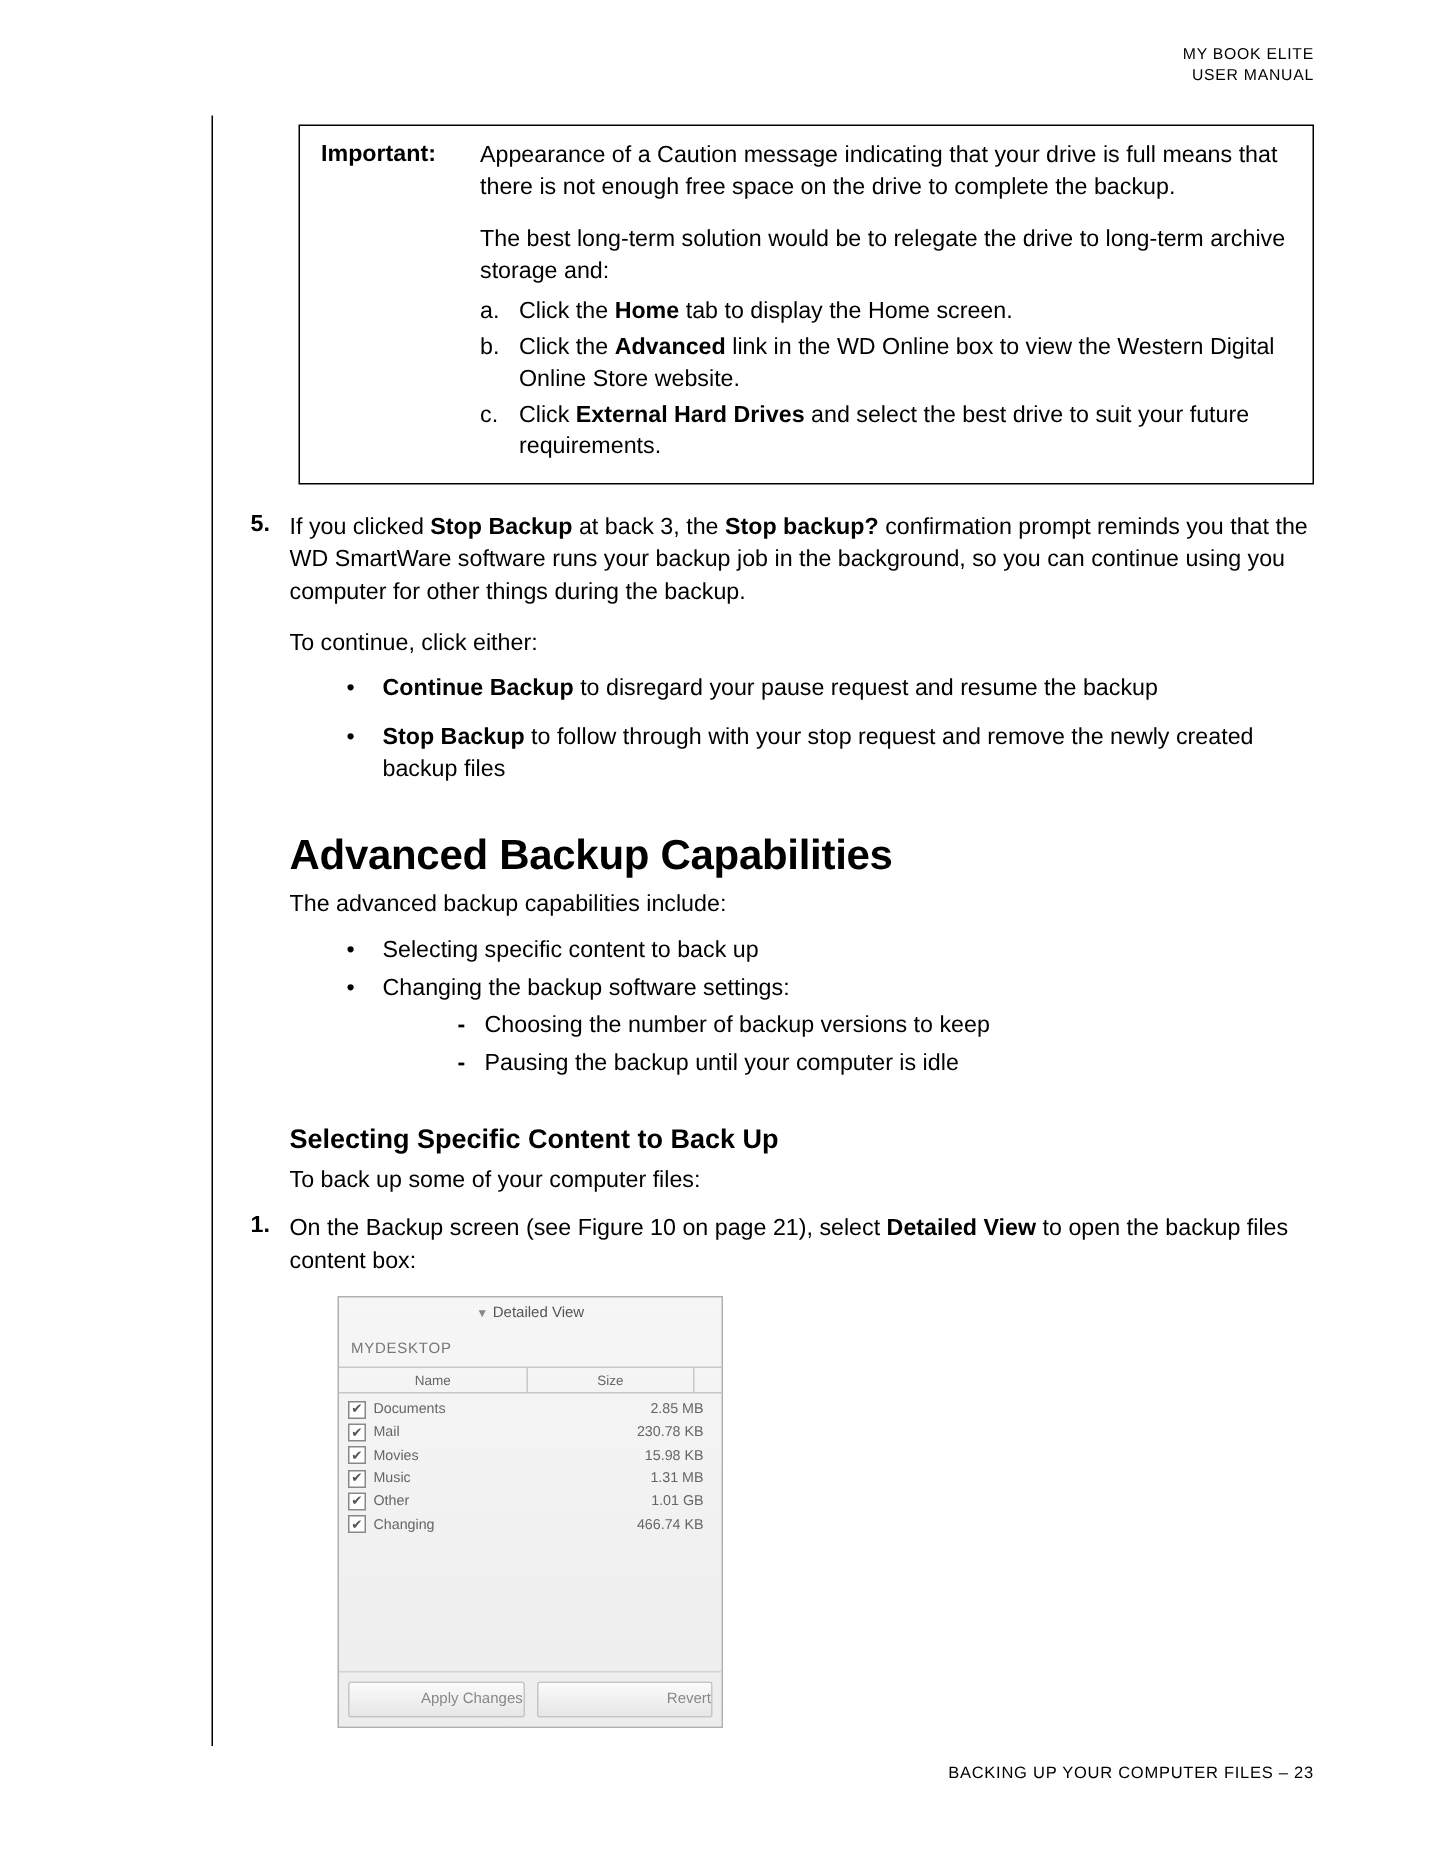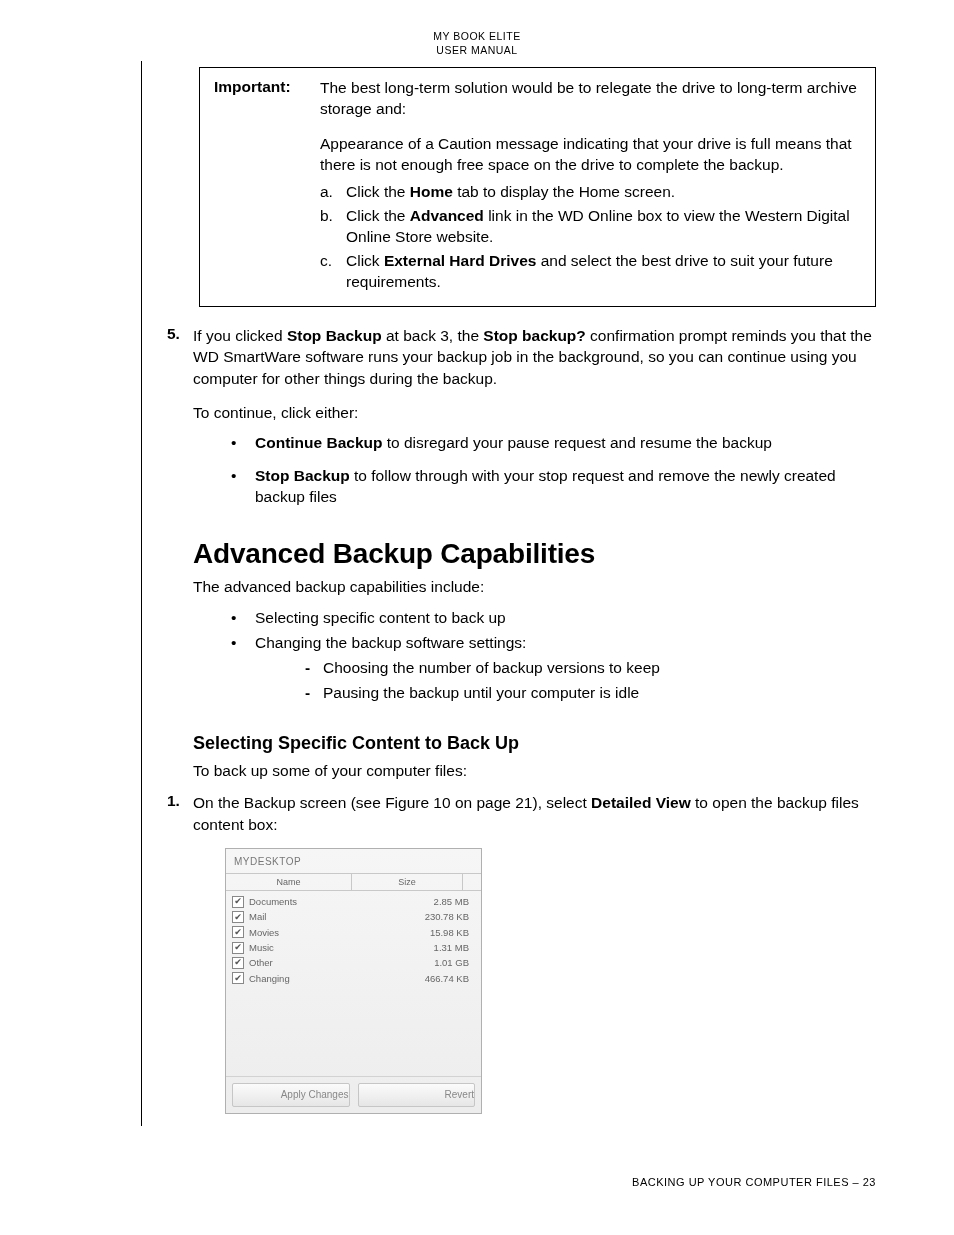--- a/index.html
+++ b/index.html
@@ -13,25 +13,25 @@
     position: relative;
     font-size: 15.5px;
   }
   .page {
     padding: 30px 78px 30px 78px;
     box-sizing: border-box;
     position: relative;
     height: 100%;
   }
   .header-text {
-    text-align: center;
+    text-align: right;
     font-size: 10.5px;
     letter-spacing: 0.5px;
     line-height: 1.3;
-    margin-bottom: 4px;
+    margin-bottom: 20px;
   }
   .footer-text {
     position: absolute;
     bottom: 47px;
     right: 78px;
     font-size: 11px;
     letter-spacing: 0.5px;
     text-align: center;
   }
   .content-block {
@@ -159,22 +159,22 @@
     <span>MY BOOK ELITE</span><br>
     <span>USER MANUAL</span>
   </div>
 
   <div class="content-block">
 
     <div class="important-box">
       <div class="imp-row">
         <div class="imp-label">Important:</div>
         <div class="imp-body">
+          <p>Appearance of a Caution message indicating that your drive is full means that there is not enough free space on the drive to complete the backup.</p>
           <p>The best long-term solution would be to relegate the drive to long-term archive storage and:</p>
-          <p>Appearance of a Caution message indicating that your drive is full means that there is not enough free space on the drive to complete the backup.</p>
           <ol class="sub-ol">
             <li>
               <span class="mk">a.</span>
               <span><span>Click the </span><span class="b">Home</span><span> tab to display the Home screen.</span></span>
             </li>
             <li>
               <span class="mk">b.</span>
               <span><span>Click the </span><span class="b">Advanced</span><span> link in the WD Online box to view the Western Digital Online Store website.</span></span>
             </li>
             <li>
@@ -231,20 +231,21 @@
 
     <h2 class="subsection" style="margin-left:-6px;">Selecting Specific Content to Back Up</h2>
     <p class="para" style="margin-left:-6px;">To back up some of your computer files:</p>
 
     <div class="num-item" style="margin-left:-30px;">
       <div class="num">1.</div>
       <div class="bdy">
         <p><span>On the Backup screen (see Figure 10 on page 21), select </span><span class="b">Detailed View</span><span> to open the backup files content box:</span></p>
 
         <div class="shot">
+          <div class="shot-hdr"><span class="tri">▼</span><span>Detailed View</span></div>
           <div class="shot-sub">MYDESKTOP</div>
           <div class="shot-table-head">
             <div class="cname">Name</div>
             <div class="csize">Size</div>
             <div class="csp"></div>
           </div>
           <div class="shot-rows" id="shot-rows">
               <div class="shot-row">
                 <span class="cb">✔</span>
                 <span class="nm">Documents</span>

